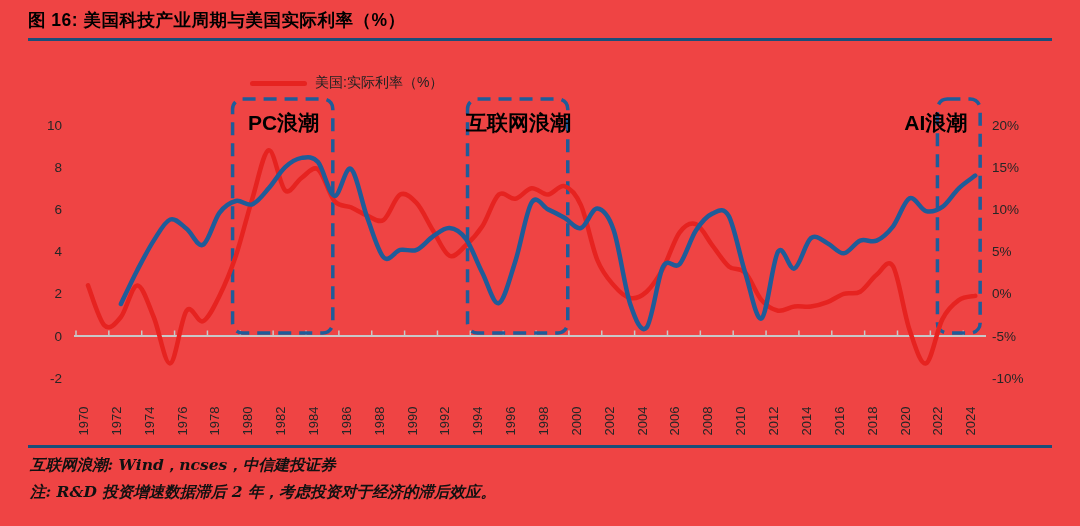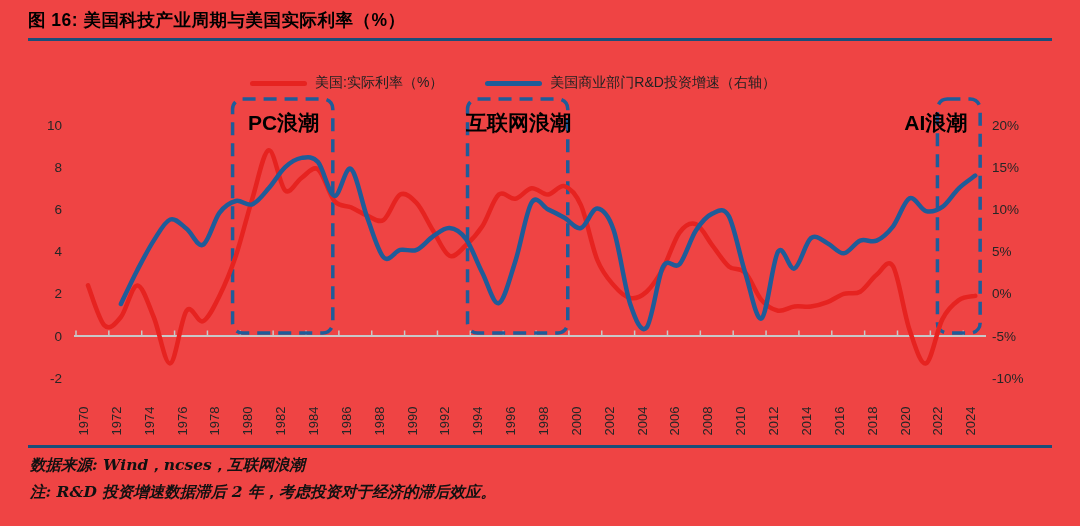--- a/index.html
+++ b/index.html
@@ -106,22 +106,18 @@
       <text x="283.51700000000153" y="130" font-size="21" font-weight="bold" fill="#000000" text-anchor="middle">PC浪潮</text>
       <text x="518.4660000000008" y="130" font-size="21" font-weight="bold" fill="#000000" text-anchor="middle">互联网浪潮</text>
       <text x="935.7879999999985" y="130" font-size="21" font-weight="bold" fill="#000000" text-anchor="middle">AI浪潮</text>
     </svg>
 
   <div class="legend">
     <div class="legend-item">
       <span class="swatch" style="background: rgb(230, 35, 32);"></span>
       <span class="legend-label">美国:实际利率（%）</span>
     </div>
-    <div class="legend-item">
-      <span class="swatch" style="background: rgb(31, 92, 153);"></span>
-      <span class="legend-label">美国商业部门R&amp;D投资增速（右轴）</span>
-    </div>
   </div>
 
   <div class="footer-rule" style="background: rgb(27, 78, 121);"></div>
-  <div class="source">数据来源: Wind，ncses，互联网浪潮</div>
+  <div class="source">互联网浪潮: Wind，ncses，中信建投证券</div>
   <div class="note">注: R&amp;D 投资增速数据滞后 2 年，考虑投资对于经济的滞后效应。</div>
 </div>
 
 </body></html>

